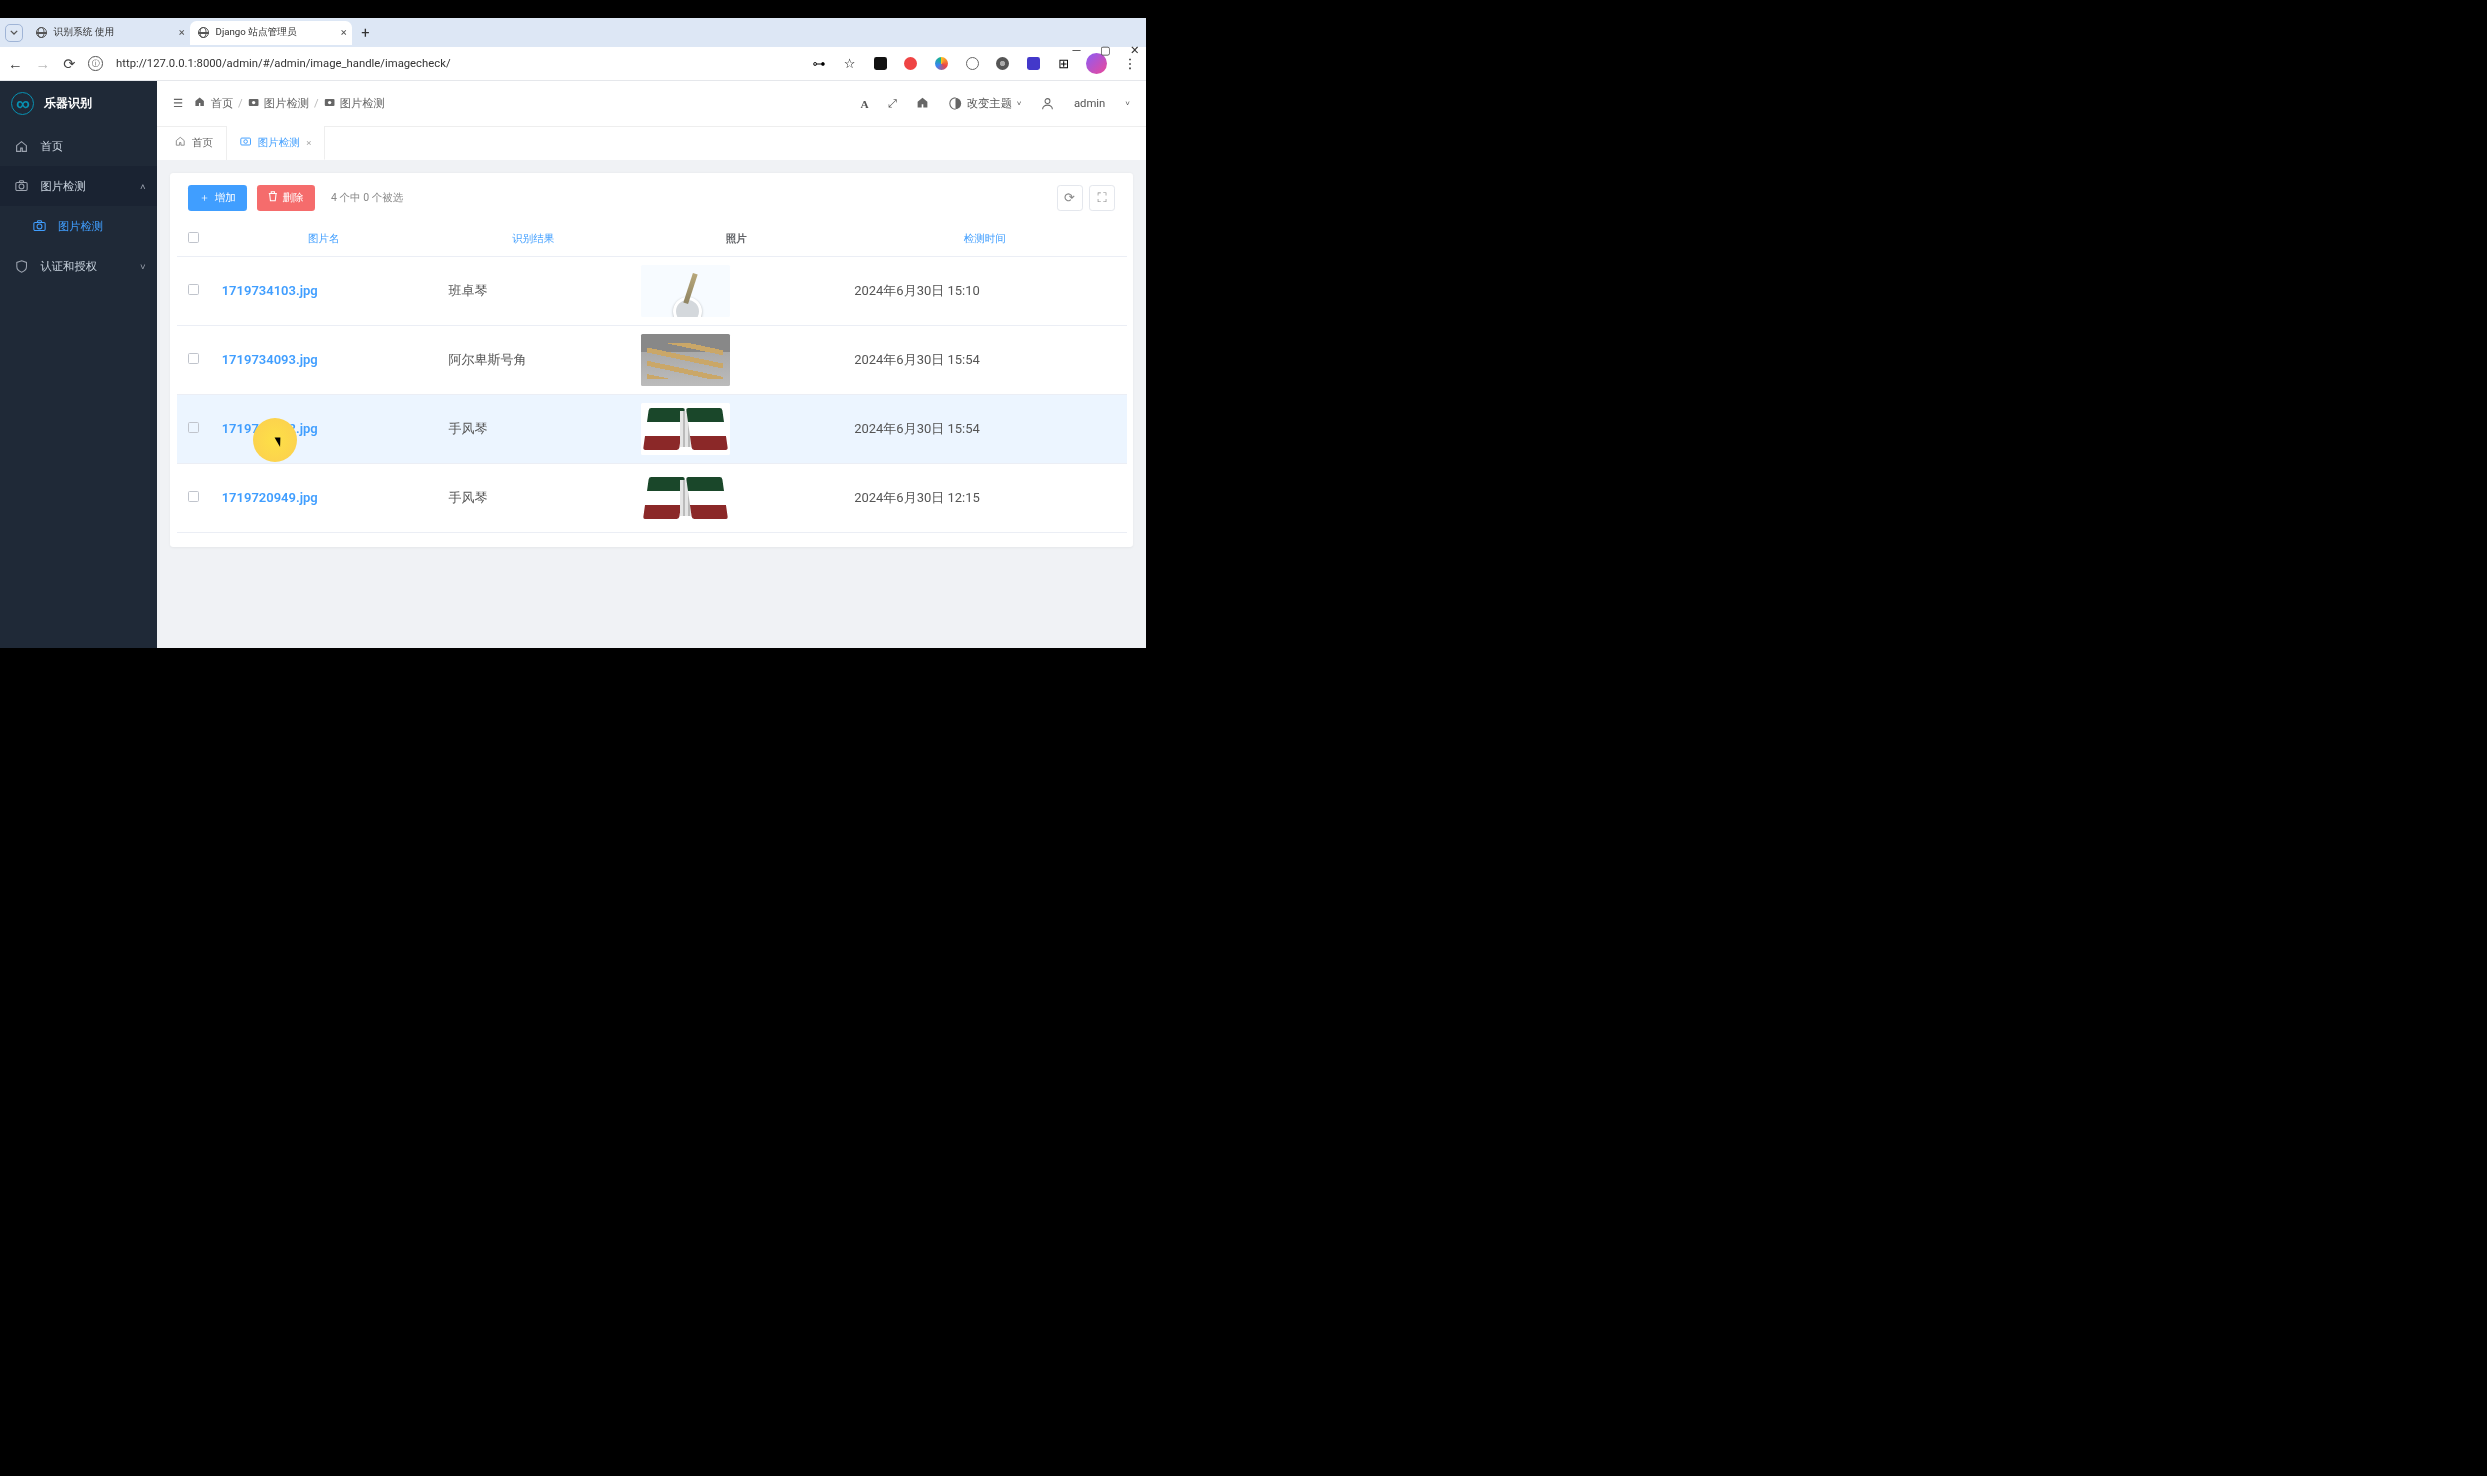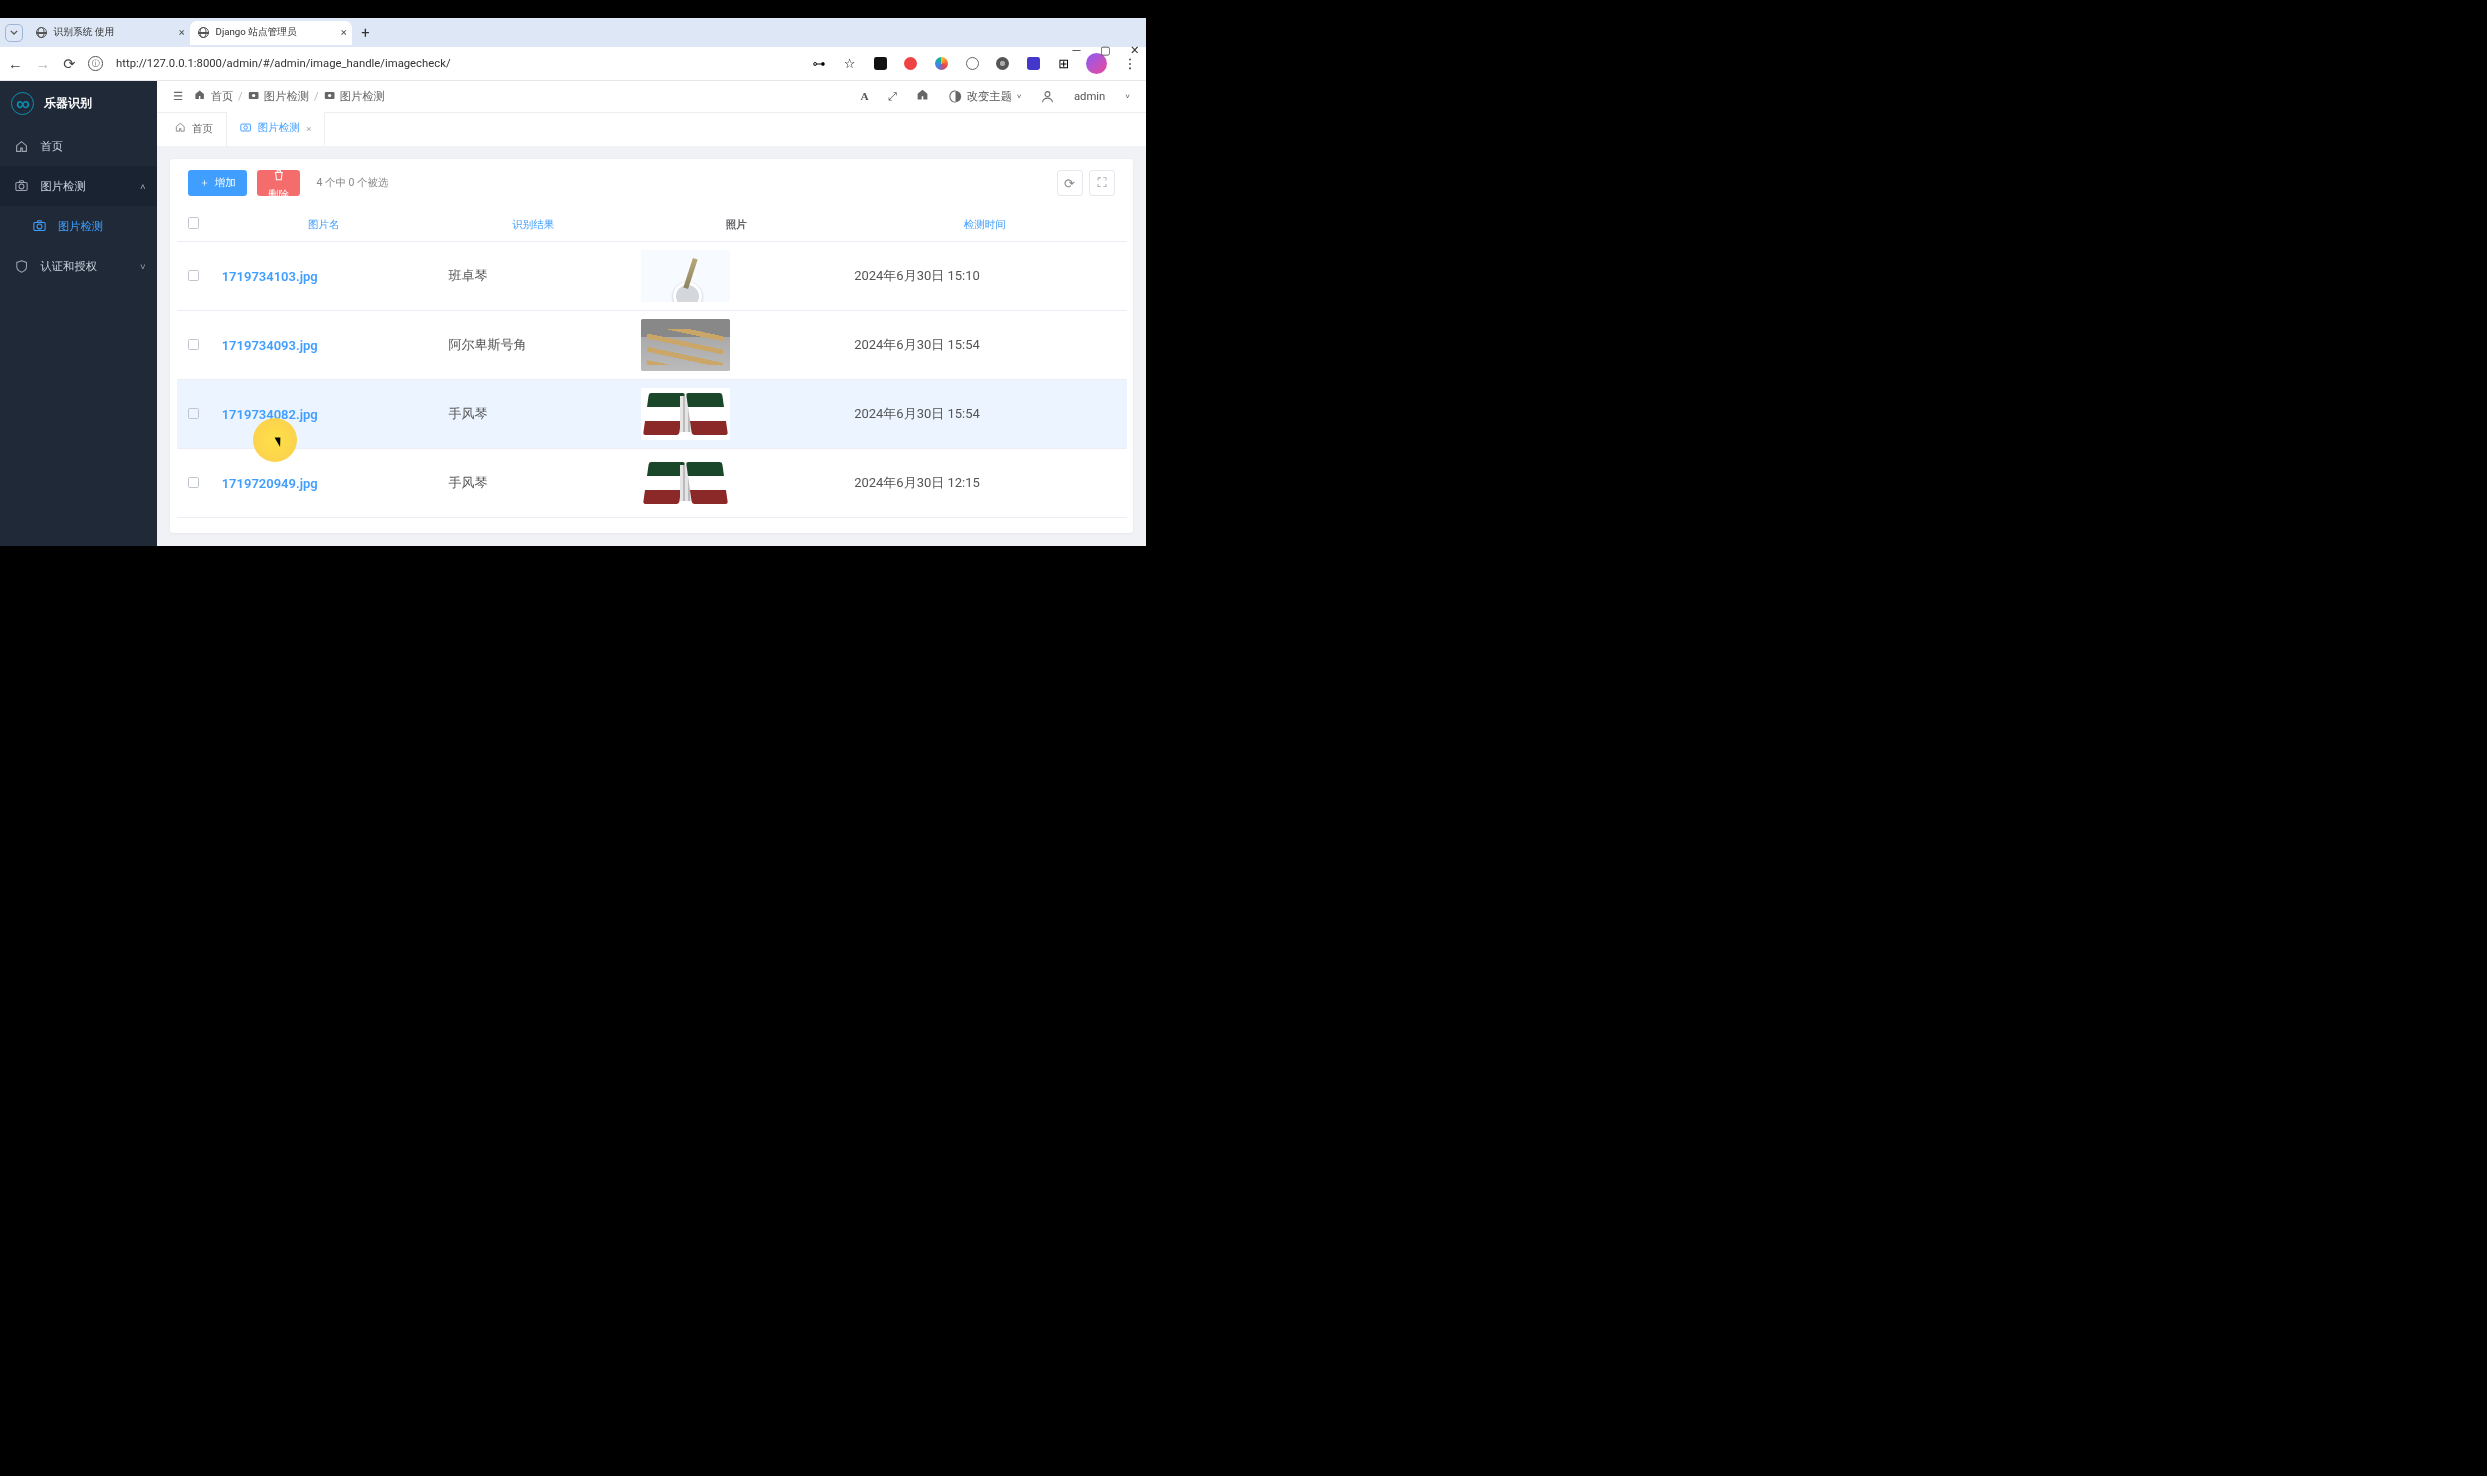--- a/index.html
+++ b/index.html
@@ -1,17 +1,17 @@
 <!DOCTYPE html>
 <html style="font-size:13px"><head>
 <meta charset="utf-8">
 <style>
 * { margin: 0; padding: 0; box-sizing: border-box; }
 body { font-family: -apple-system, BlinkMacSystemFont, "Segoe UI", Roboto, sans-serif; background: #000; overflow: hidden; }
-.viewport { width: 1146px; height: 546px; position: relative; background:#000; }
+.viewport { width: 1146px; height: 648px; position: relative; background:#000; }
 
 
 .browser-top { position:absolute; top:18px; left:0; right:0; height:63px; background:#fff; }
 .tabbar { height:29px; background:#dde7f5; display:flex; align-items:center; padding-left:4.9px; gap:0; }
 .tab-drop { width:18px; height:18px; border:0.8px solid #9fb4d6; border-radius:4.9px; display:flex; align-items:center; justify-content:center; margin-right:4.9px; cursor:pointer; color:#374151;}
 .tab { display:flex; align-items:center; height:24px; padding:0 8px; gap:6.5px; border-radius:6.5px 6.5px 0 0; font-size:9.7px; color:#333; min-width:162px; position:relative; cursor:pointer;}
 .tab.active { background:#fff; }
 .tab .close { color:#555; font-size:11.3px; position:absolute; right:4.9px; }
 .tab .globe { width:11.3px;height:11.3px; border:1.2px solid #555; border-radius:50%; position:relative;}
 .tab .globe::before{content:"";position:absolute;left:50%;top:-0.8px;bottom:-0.8px;width:4.9px;border:1.2px solid #555;border-radius:50%;transform:translateX(-50%);}
@@ -54,21 +54,21 @@
 .ptab { height:34px; display:flex; align-items:center; gap:6.5px; padding:0 13px; font-size:10.5px; color:#666; cursor:pointer; border-right:0.8px solid #eee;}
 .ptab.active{ color:#409eff; border-bottom:1.6px solid #fff; background:#fff; box-shadow:0 -1.6px 0 #fff inset;}
 .ptab.active .lbl{color:#409eff;}
 .ptab .x{ font-size:9.7px; color:#aaa;}
 
 .content { padding:13px;}
 .card { background:#fff; border-radius:3.2px; padding:0; box-shadow:0 0.8px 2.4px rgba(0,0,0,.05);}
 .card-toolbar { height:49px; display:flex; align-items:center; padding:0 18px; gap:9.7px;}
 .btn { height:26px; padding:0 11.3px; border-radius:3.2px; border:none; cursor:pointer; font-size:10.5px; display:flex; align-items:center; gap:4.9px;}
 .btn.add { background:#409eff; color:#fff;}
-.btn.del { background:#f56c6c; color:#fff;flex-direction:column;}
+.btn.del { background:#f56c6c; color:#fff;}
 .selcount { color:#888; font-size:10.5px; margin-left:6.5px;}
 .icbtn { width:26px;height:26px; border:0.8px solid #e4e7ed; border-radius:3.2px; display:flex; align-items:center; justify-content:center; cursor:pointer; color:#888;}
 
 table { width:calc(100% - 13px); margin:0 6.5px; border-collapse:collapse;}
 th { text-align:center; font-size:10.5px; font-weight:500; color:#409eff; padding:9.7px 11.3px; border-bottom:0.8px solid #ebeef5;}
 th.nolink{color:#606266; font-weight:600;}
 th.chk,td.chk{width:32px;text-align:center;}
 td { padding:8px 11.3px; font-size:13px; color:#555; border-bottom:0.8px solid #ebeef5; vertical-align:middle;}
 tr.rowhover td{ background:#ecf5ff;}
 .flink{ color:#409eff; font-weight:600; cursor:pointer;}

